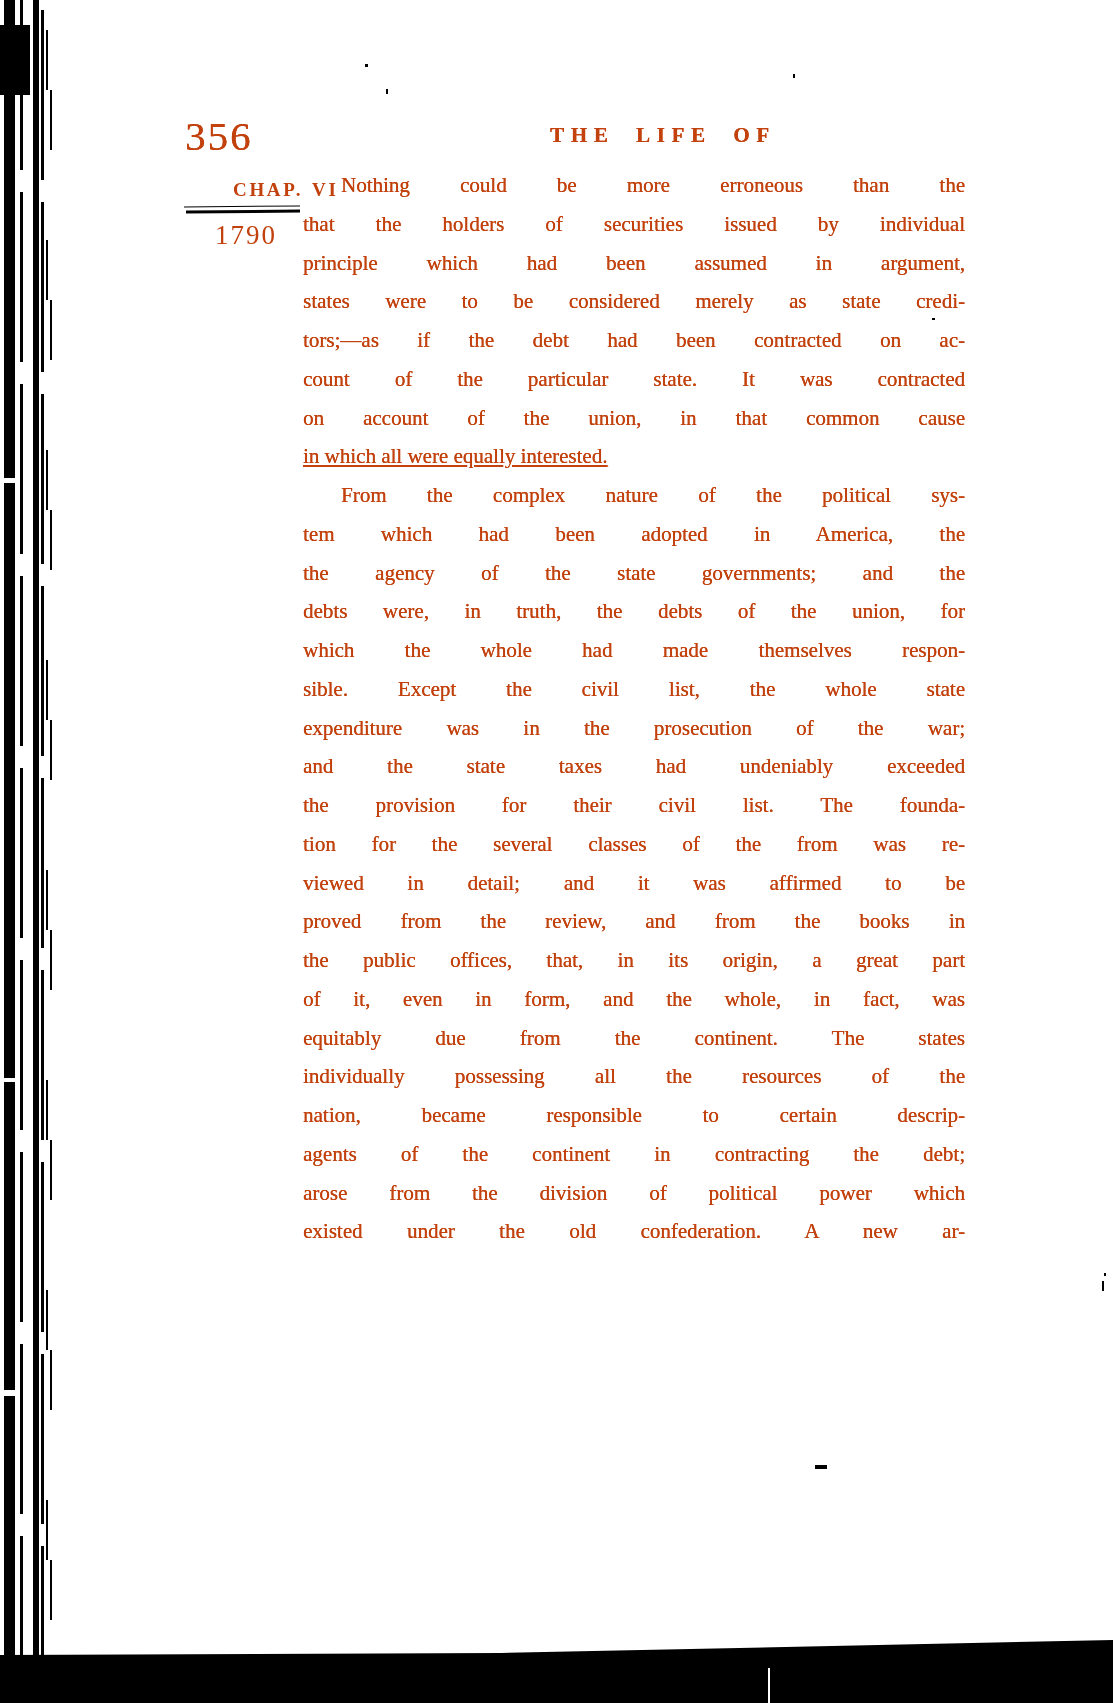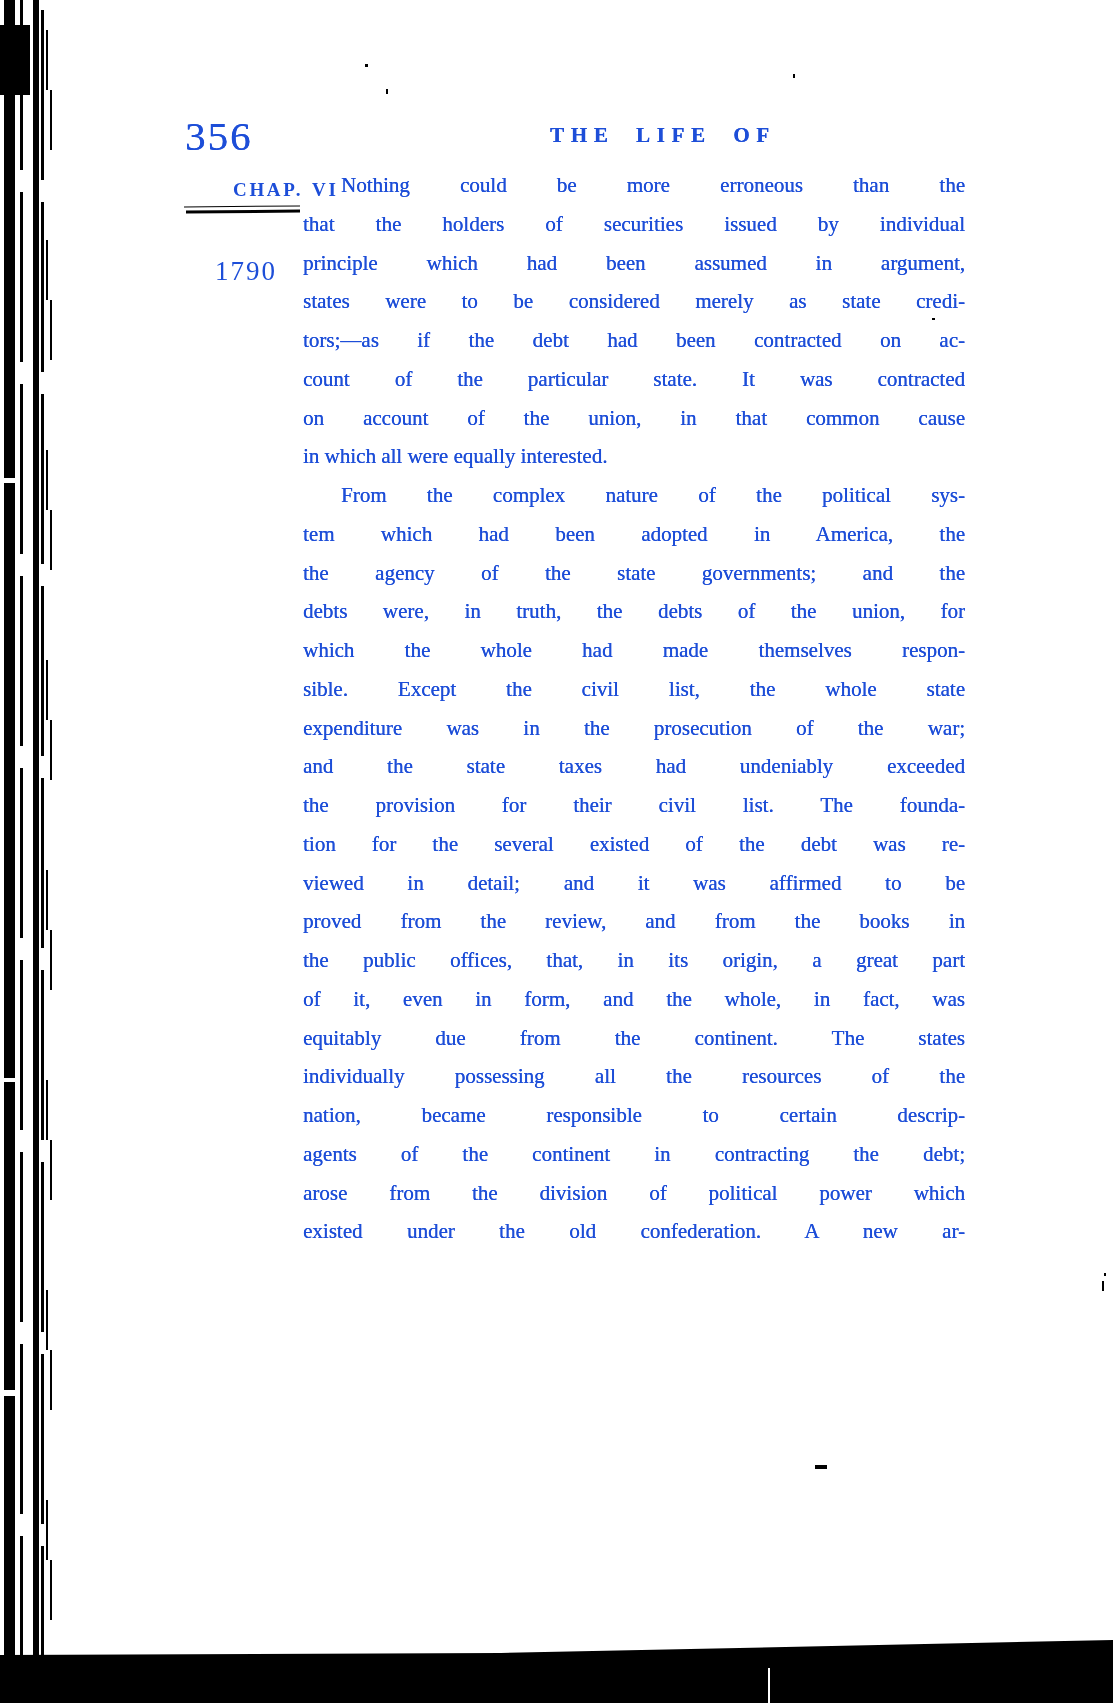--- a/index.html
+++ b/index.html
@@ -3,21 +3,21 @@
 <meta charset="utf-8">
 <style>
   html, body { margin: 0; padding: 0; background: #e8e8e8; }
   #page {
     position: relative;
     width: 1113px;
     height: 1703px;
     background: #ffffff;
     overflow: hidden;
     font-family: "Liberation Serif", serif;
-    color: #1d4ed8;
+    color: #c2410c;
   }
   
   .pagenum {
     position: absolute;
     left: 185px; top: 112px;
     font-size: 41px;
     letter-spacing: 2px;
     text-shadow: 0.3px 0 0 currentColor;
   }
   .runhead {
@@ -50,39 +50,38 @@
     left: 186px; top: 210px;
     width: 114px; height: 3px;
     background: #000;
     transform: rotate(-0.4deg);
   }
   .year {
     position: absolute;
     left: 215px; top: 220px;
     font-size: 27px;
     letter-spacing: 2px;
-    margin-top: 36px;
   }
   .body-block {
     position: absolute;
     left: 303px; top: 166px;
     width: 662px;
     font-size: 21px;
     text-shadow: 0.25px 0 0 currentColor;
   }
   .line {
     height: 38.75px;
     line-height: 38.75px;
     text-align: justify;
     text-align-last: justify;
     overflow: hidden;
     white-space: nowrap;
   }
   .line.indent { padding-left: 38px; }
-  .line.rag { text-align-last: left; }
+  .line.rag { text-align-last: left; text-decoration: underline; }
   
   .art { position: absolute; background: #000; }
   .dash-line {
     position: absolute;
     background: repeating-linear-gradient(180deg,
       #000 0px, #000 170px, transparent 170px, transparent 192px);
   }
   .sparse-line {
     position: absolute;
     background: repeating-linear-gradient(180deg,
@@ -144,21 +143,21 @@
     <div class="line rag">in which all were equally interested.</div>
     <div class="line indent">From the complex nature of the political sys-</div>
     <div class="line">tem which had been adopted in America, the</div>
     <div class="line">the agency of the state governments; and the</div>
     <div class="line">debts were, in truth, the debts of the union, for</div>
     <div class="line">which the whole had made themselves respon-</div>
     <div class="line">sible. Except the civil list, the whole state</div>
     <div class="line">expenditure was in the prosecution of the war;</div>
     <div class="line">and the state taxes had undeniably exceeded</div>
     <div class="line">the provision for their civil list. The founda-</div>
-    <div class="line">tion for the several existed of the debt was re-</div>
+    <div class="line">tion for the several classes of the from was re-</div>
     <div class="line">viewed in detail; and it was affirmed to be</div>
     <div class="line">proved from the review, and from the books in</div>
     <div class="line">the public offices, that, in its origin, a great part</div>
     <div class="line">of it, even in form, and the whole, in fact, was</div>
     <div class="line">equitably due from the continent. The states</div>
     <div class="line">individually possessing all the resources of the</div>
     <div class="line">nation, became responsible to certain descrip-</div>
     <div class="line">agents of the continent in contracting the debt;</div>
     <div class="line">arose from the division of political power which</div>
     <div class="line">existed under the old confederation. A new ar-</div>

